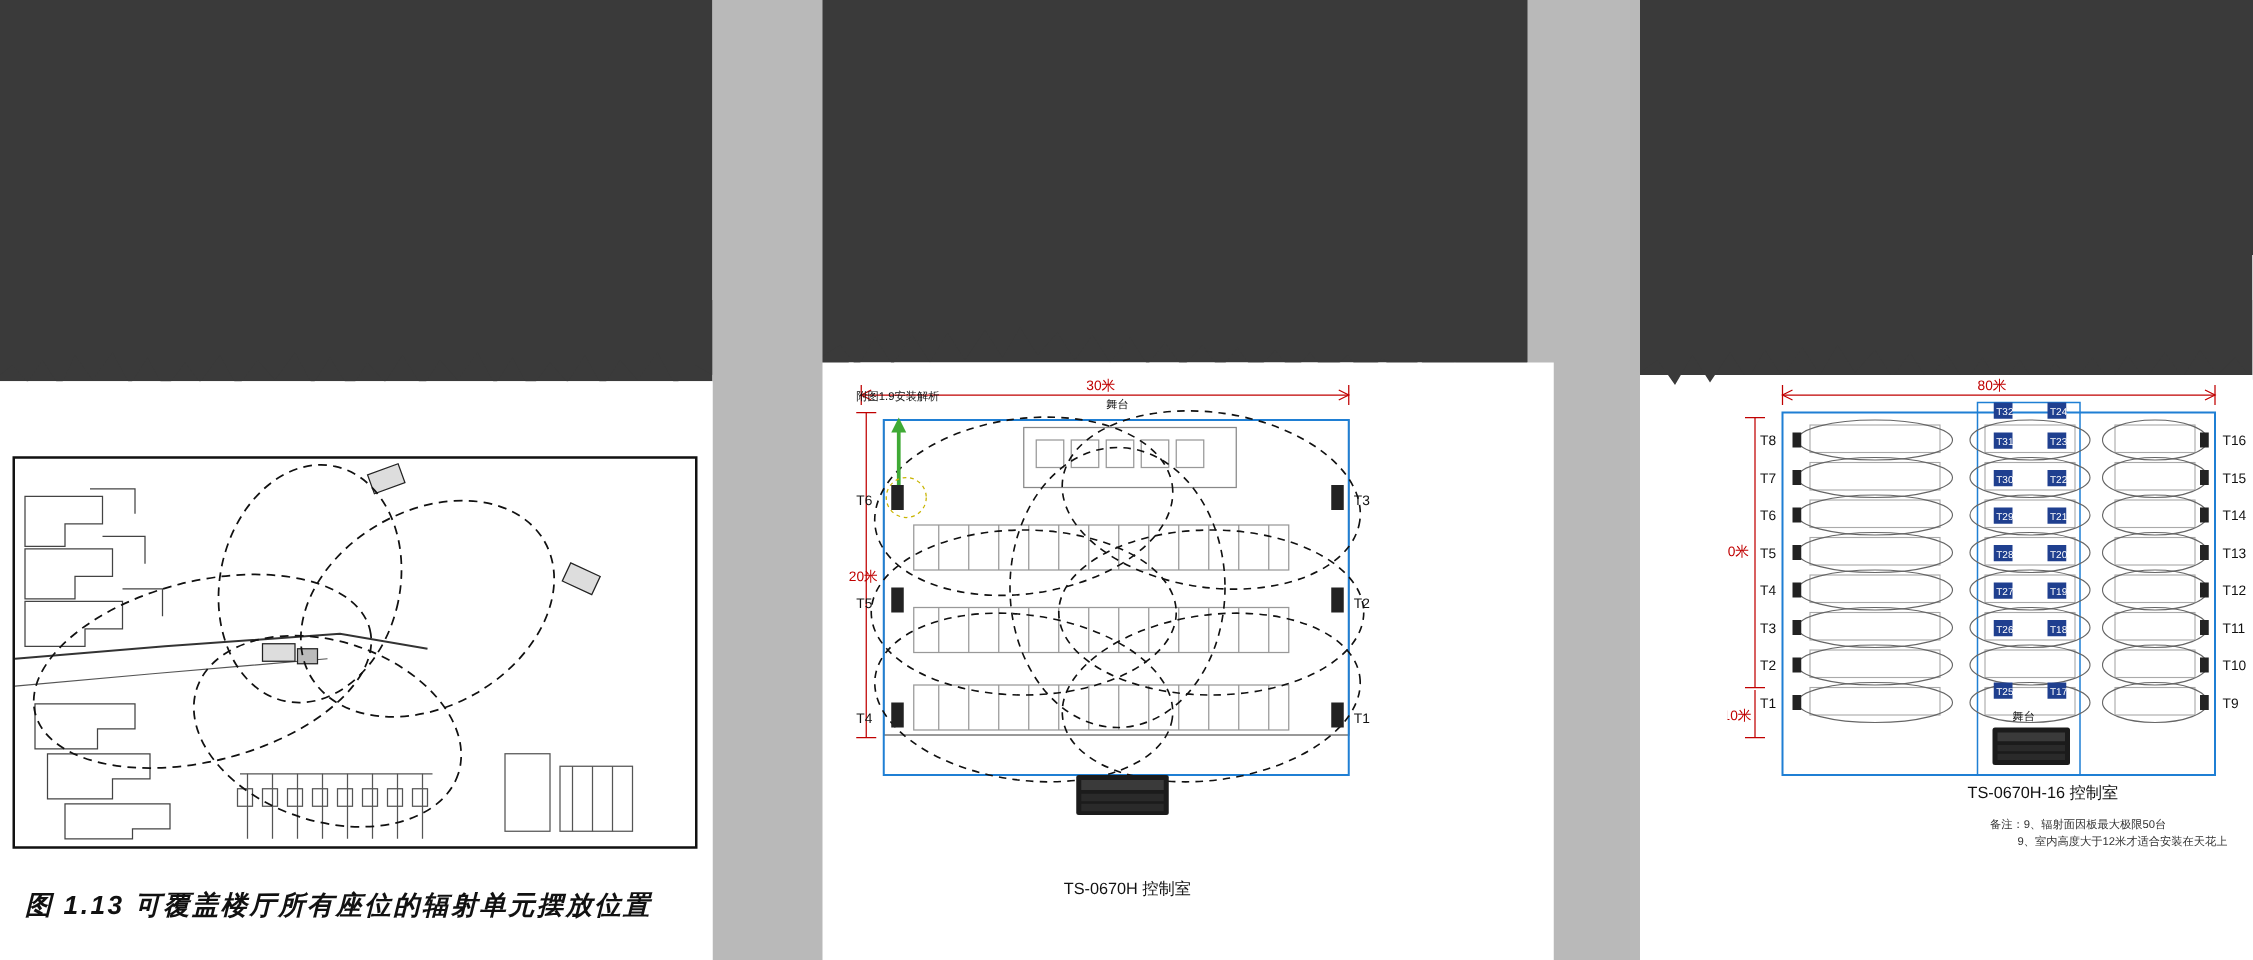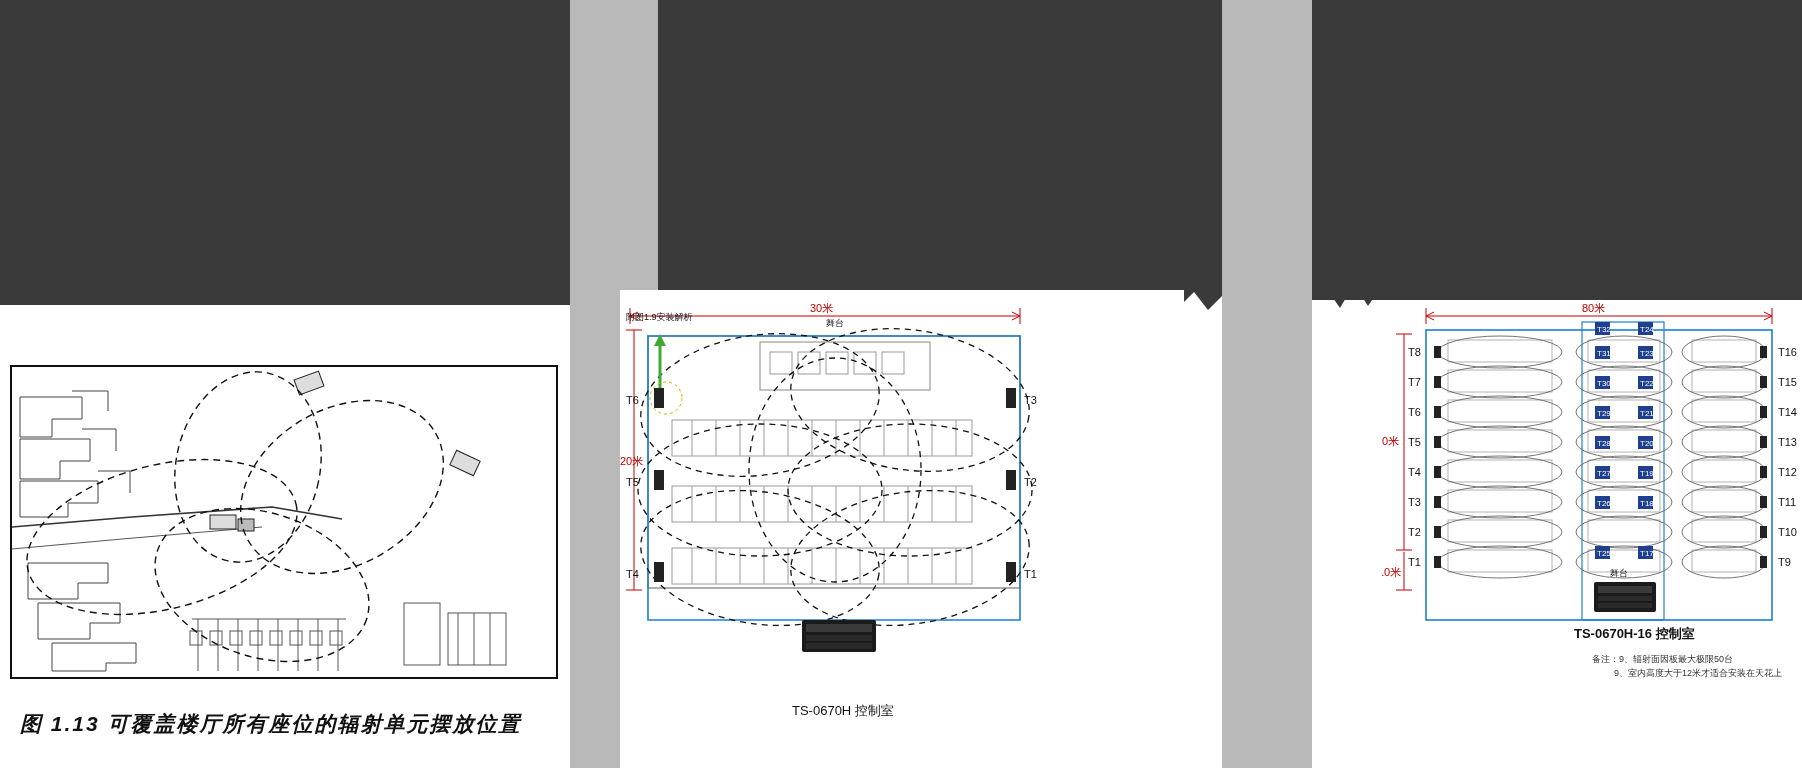--- a/index.html
+++ b/index.html
@@ -25,21 +25,21 @@
 
   
   .panel{position:absolute;background:#ffffff;}
 
   
   #panel1{left:0;top:305px;width:570px;height:463px;}
   #p1frame{position:absolute;left:10px;top:60px;width:544px;height:310px;border:2px solid #111;background:#fff;}
   .p1cap{position:absolute;left:20px;top:405px;font-size:21px;color:#111;letter-spacing:2px;font-weight:bold;font-style:italic;}
 
   
-  #panel2{left:620px;top:290px;width:564px;height:478px;}
+  #panel2{left:679px;top:290px;width:564px;height:478px;}
   
   #panel3{left:1382px;top:300px;width:490px;height:468px;}
 
   svg{display:block;}
   .lbl{font-size:11px;fill:#111;font-family:"Liberation Sans",sans-serif;}
   .lbl-red{font-size:11px;fill:#c00000;font-family:"Liberation Sans",sans-serif;}
   .lbl-sm{font-size:9px;fill:#111;font-family:"Liberation Sans",sans-serif;}
   .lbl-w{font-size:8px;fill:#ffffff;font-family:"Liberation Sans",sans-serif;}
   .cap2{position:absolute;font-size:13px;color:#111;}
   .cap3{position:absolute;font-size:13px;color:#111;}
@@ -359,18 +359,18 @@
 
       <text class="lbl-sm" x="228" y="276">舞台</text>
 
       <g>
         <rect x="212" y="282" width="62" height="30" fill="#1b1b1b" rx="2"></rect>
         <rect x="216" y="286" width="54" height="7" fill="#3a3a3a"></rect>
         <rect x="216" y="296" width="54" height="5" fill="#2a2a2a"></rect>
         <rect x="216" y="303" width="54" height="5" fill="#2a2a2a"></rect>
       </g>
     </svg>
-    <div class="cap3" style="left:192px;top:325px;font-weight:bold;">TS-0670H-16   控制室</div>
+    <div class="cap3" style="left:192px;top:325px;">TS-0670H-16   控制室</div>
     <div class="note" style="left:210px;top:352px;">备注：9、辐射面因板最大极限50台</div>
     <div class="note" style="left:232px;top:366px;">9、室内高度大于12米才适合安装在天花上</div>
   </div>
 
 </div>
 
 </body></html>

